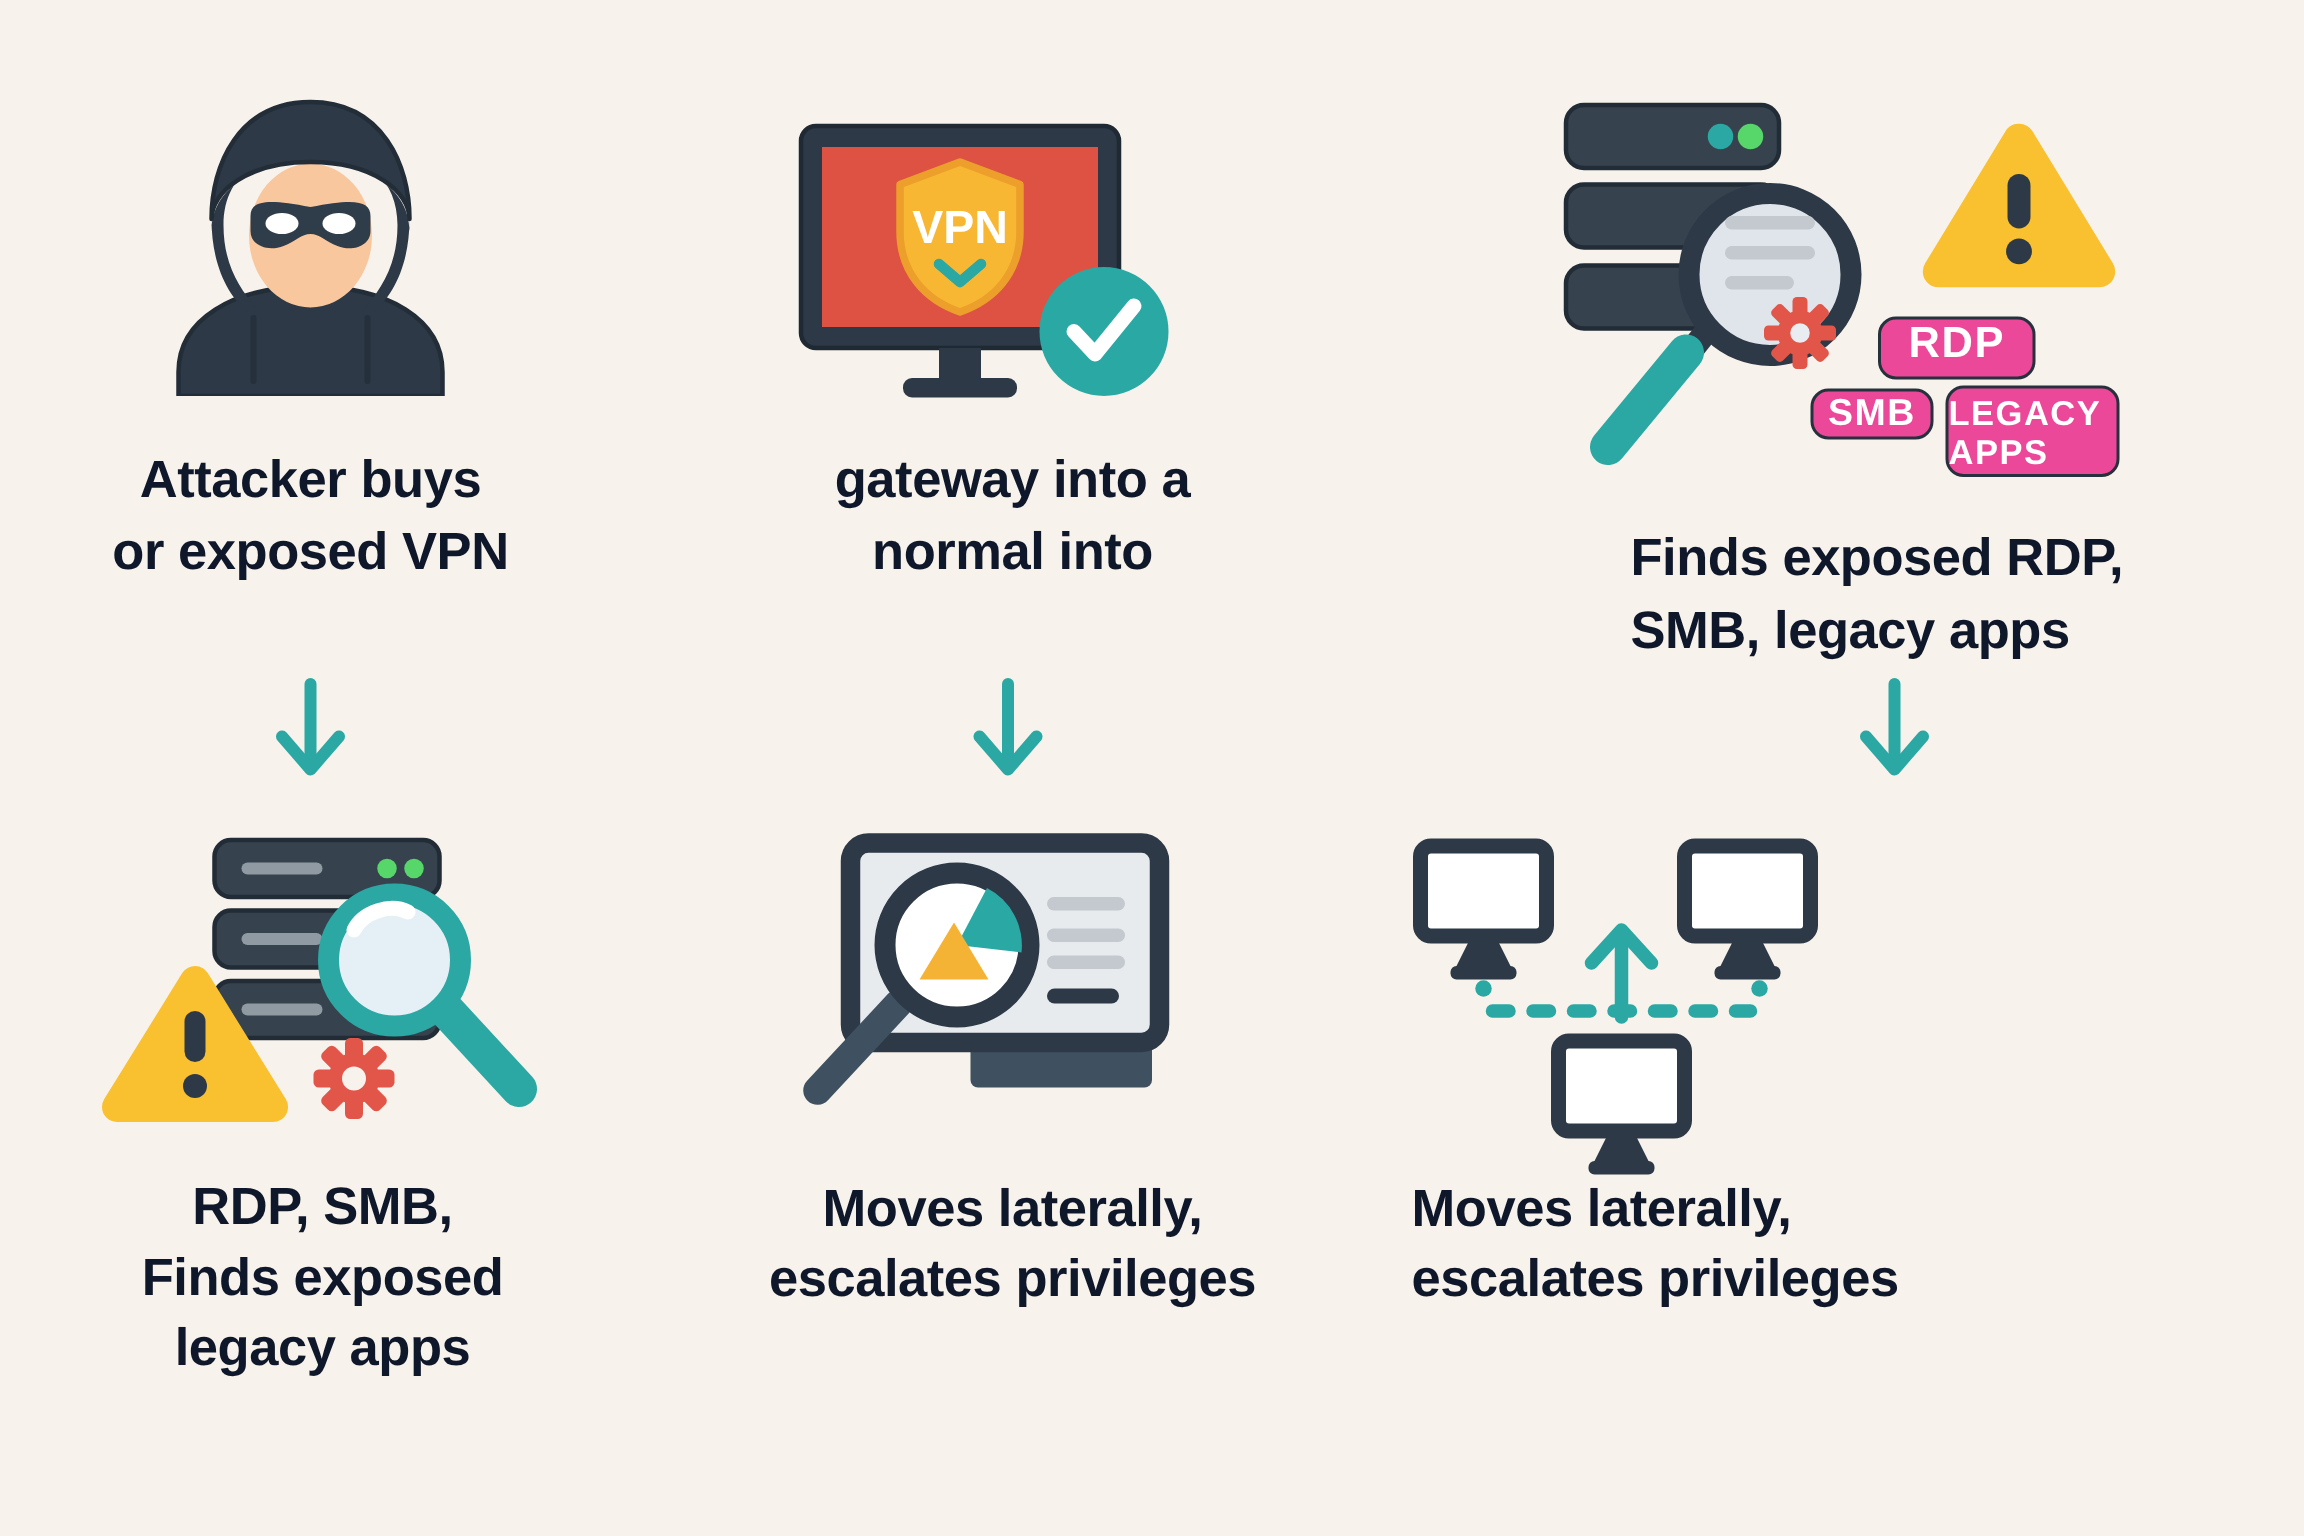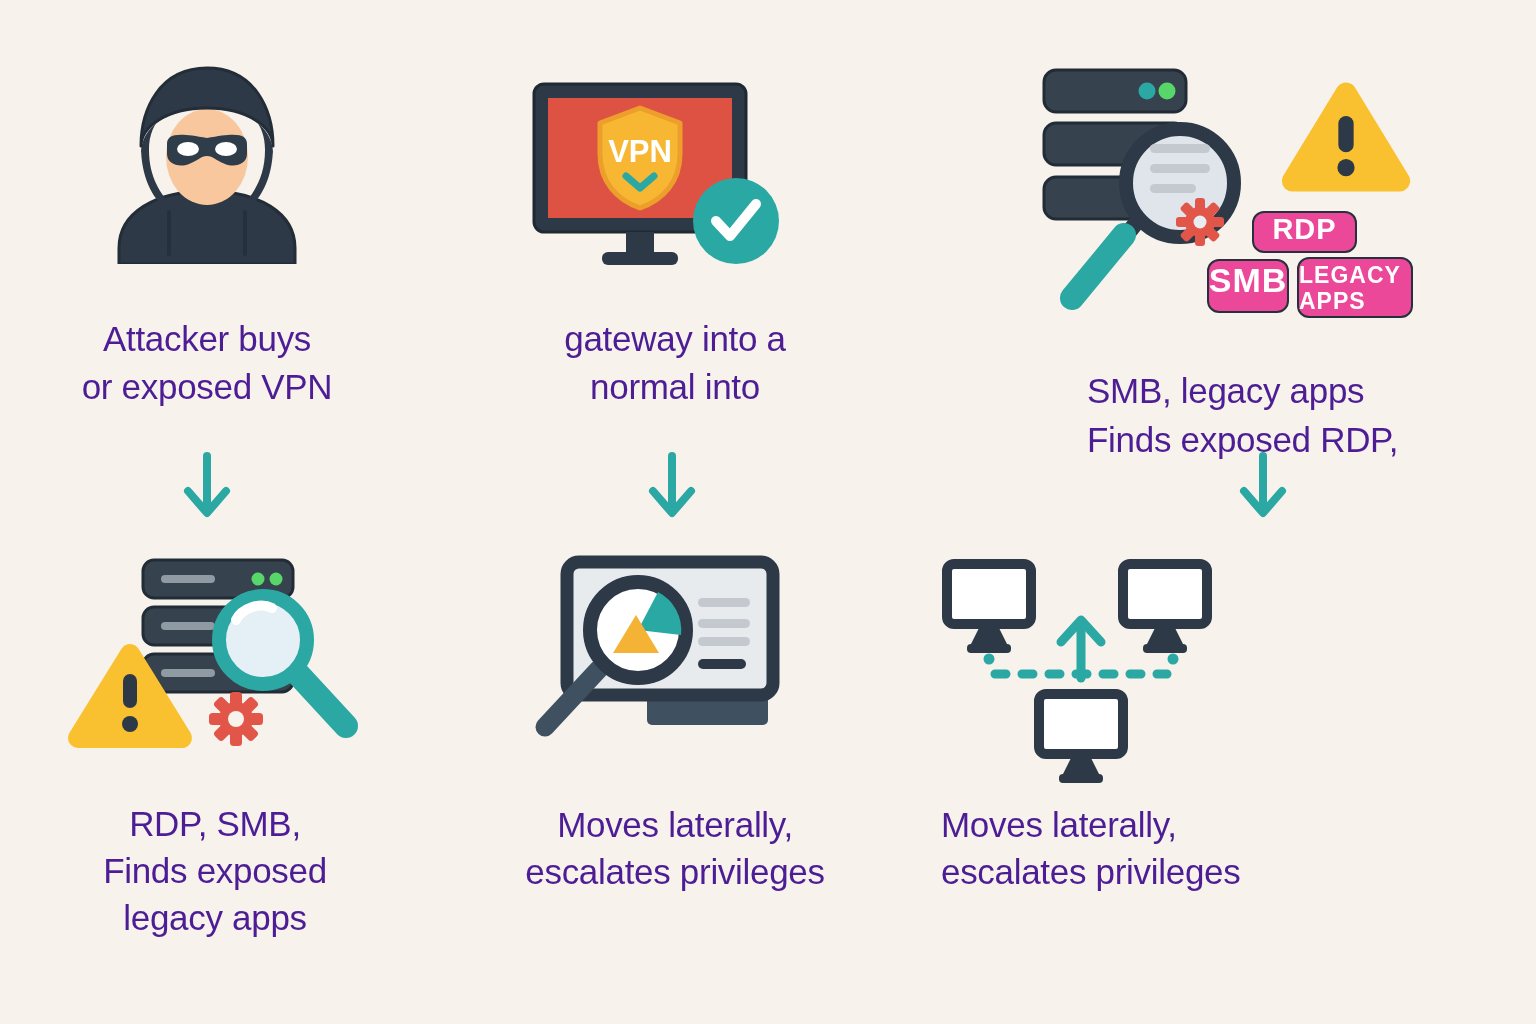--- a/index.html
+++ b/index.html
@@ -5,26 +5,25 @@
   html,body{margin:0;padding:0;}
   .canvas{
     position:relative;
     width:1536px;height:1024px;
     background:#f7f2eb;
     overflow:hidden;
     font-family:"Liberation Sans", sans-serif;
   }
   .caption{
     position:absolute;
-    color:#4c1d95;
+    color:#0f172a;
     font-size:35px;
-    font-weight:400;
+    font-weight:700;
     letter-spacing:-0.3px;
     line-height:48px;
-    margin-top:19px;
   }
   .caption.center{text-align:center;}
   .caption.bottom{line-height:47px;}
   .icon-abs{position:absolute;}
   .badge{
     position:absolute;
     background:#ec4899;
     border:2px solid #273концов;
     border:2px solid #27313d;
     border-radius:12px;
@@ -119,31 +118,31 @@
 
   <svg class="icon-abs" style="left:1279px;top:75px" width="134" height="124" viewBox="0 0 140 124">
     <path d="M70 16 L126 108 L14 108 Z" fill="#f9c12f" stroke="#f9c12f" stroke-width="22" stroke-linejoin="round"></path>
     <rect x="62" y="40" width="16" height="38" rx="8" fill="#2d3947"></rect>
     <circle cx="70" cy="94" r="9" fill="#2d3947"></circle>
   </svg>
 
   <div class="badge" style="left:1252px;top:211px;width:105px;height:42px;font-size:29px">
     <span>RDP</span>
   </div>
-  <div class="badge" style="left:1207px;top:259px;width:82px;height:54px;font-size:34px">
+  <div class="badge" style="left:1207px;top:259px;width:82px;height:34px;font-size:25px">
     <span>SMB</span>
   </div>
   <div class="badge" style="left:1297px;top:257px;width:116px;height:61px;font-size:23px;line-height:26px;flex-direction:column">
     <span>LEGACY</span>
     <span>APPS</span>
   </div>
 
   <div class="caption" style="left:1087px;top:347px;width:400px;line-height:49px">
+    <div>Finds exposed RDP,</div>
     <div>SMB, legacy apps</div>
-    <div>Finds exposed RDP,</div>
   </div>
 
   <svg class="icon-abs" style="left:183px;top:452px" width="48" height="72" viewBox="0 0 48 72">
     <line x1="24" y1="4" x2="24" y2="56" stroke="#2ba8a3" stroke-width="8" stroke-linecap="round"></line>
     <polyline points="5,39 24,61 43,39" fill="none" stroke="#2ba8a3" stroke-width="8" stroke-linecap="round" stroke-linejoin="round"></polyline>
   </svg>
   <svg class="icon-abs" style="left:648px;top:452px" width="48" height="72" viewBox="0 0 48 72">
     <line x1="24" y1="4" x2="24" y2="56" stroke="#2ba8a3" stroke-width="8" stroke-linecap="round"></line>
     <polyline points="5,39 24,61 43,39" fill="none" stroke="#2ba8a3" stroke-width="8" stroke-linecap="round" stroke-linejoin="round"></polyline>
   </svg>

